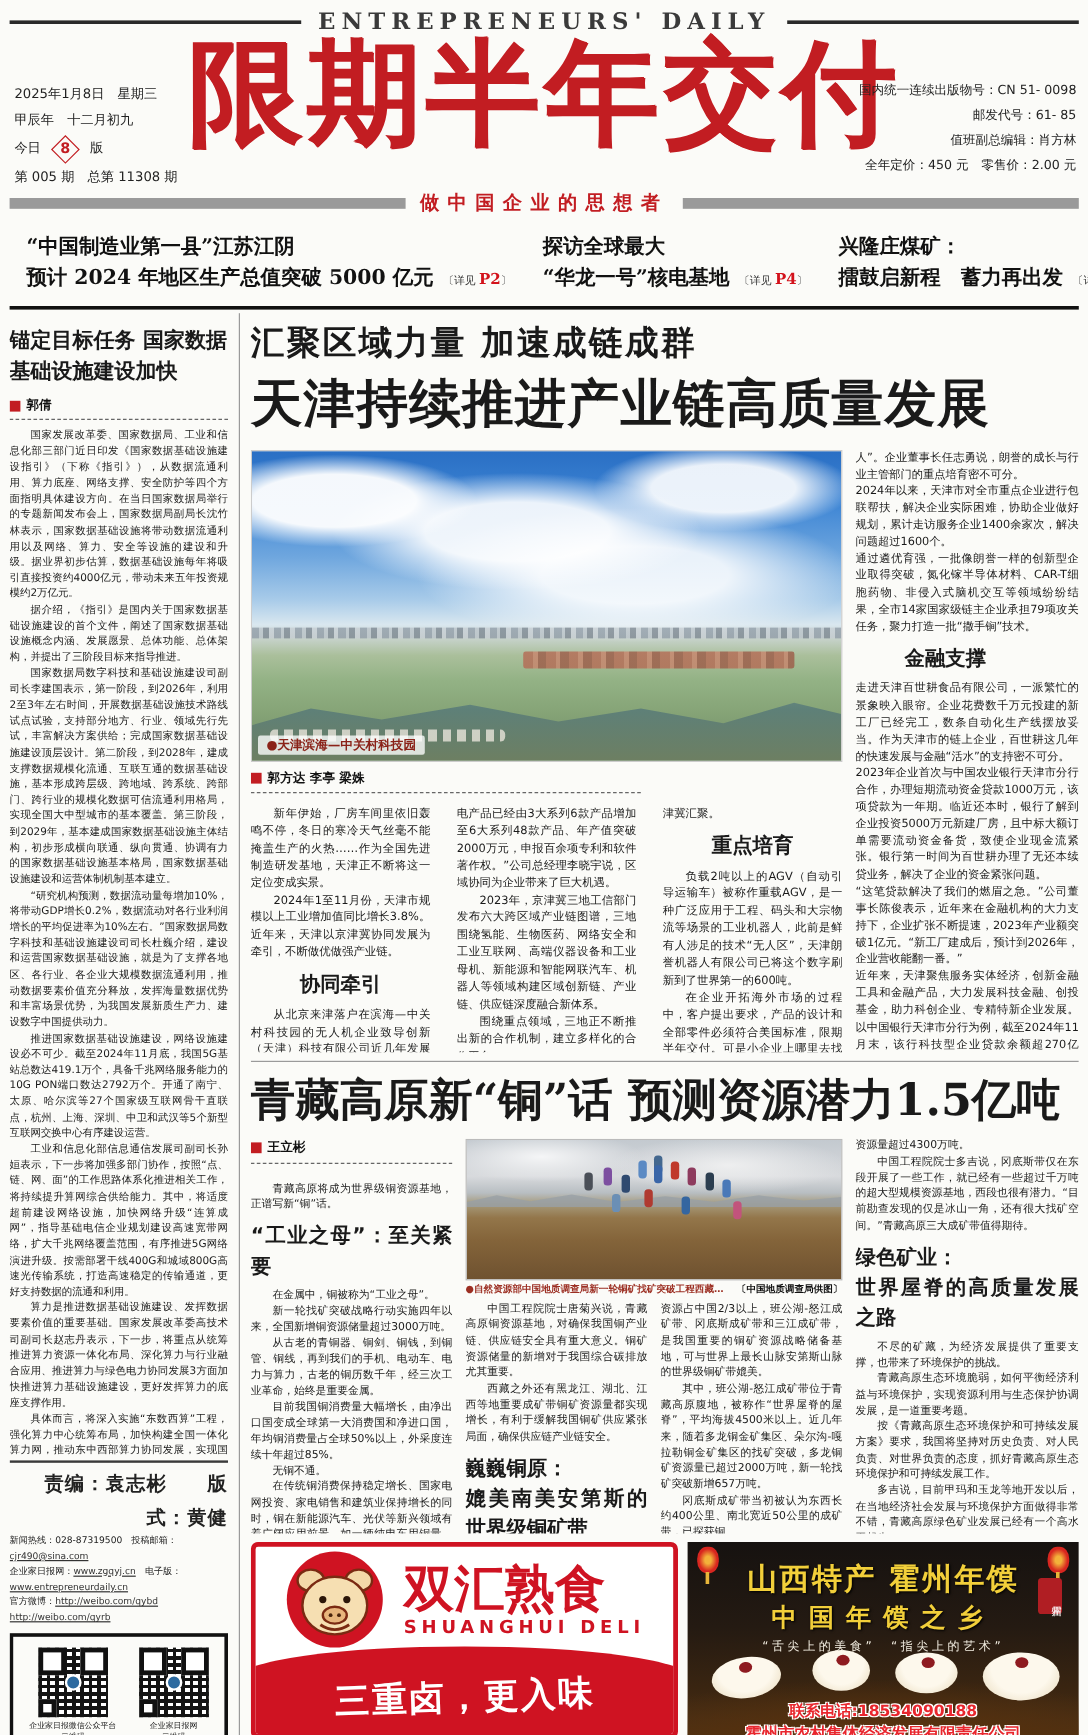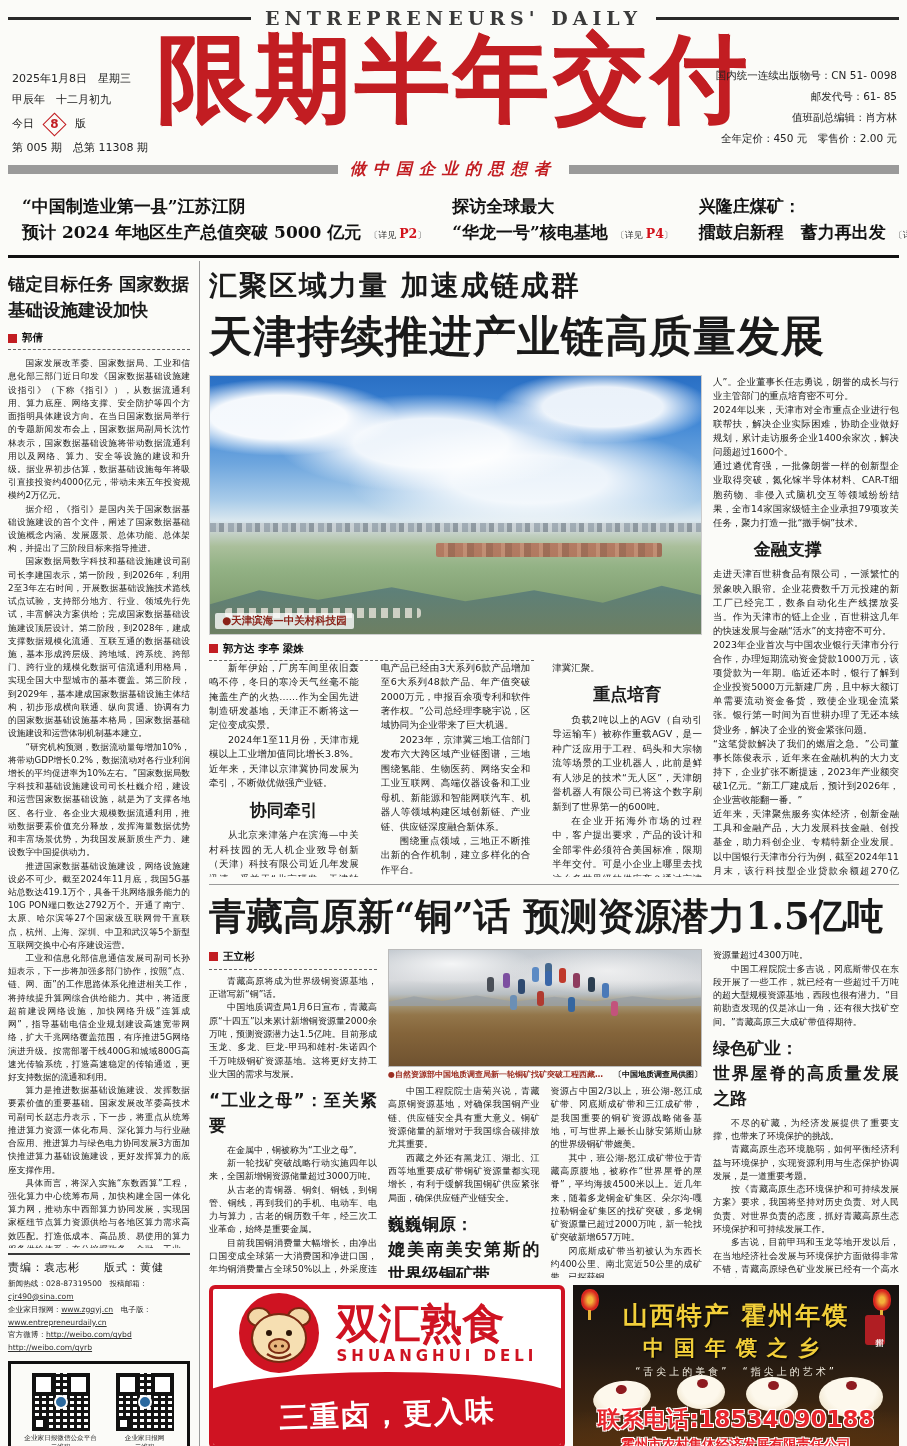--- a/index.html
+++ b/index.html
@@ -13,21 +13,21 @@
   .eng-title { font-family:"DejaVu Serif", serif; font-weight:bold; font-size:19px; letter-spacing:5px; color:#3a3a3a; }
   .masthead-mid { position:relative; height:128px; }
   .brand { position:absolute; left:50%; transform:translateX(-50%); top:-10px; font-size:95px; line-height:1.25;
            font-weight:900; color:#c21d22; font-family:"DejaVu Serif", serif; white-space:nowrap; letter-spacing:4px;
            text-shadow:1px 1px 0 #c21d22; }
   .date-block { position:absolute; left:4px; top:40px; font-size:11px; line-height:1.9; color:#222; }
   .today-line { display:flex; align-items:center; gap:8px; margin:3px 0; }
   .diamond { width:17px; height:17px; border:1.5px solid #c21d22; transform:rotate(45deg); display:flex; align-items:center; justify-content:center; margin:0 4px; }
   .diamond span { transform:rotate(-45deg); color:#c21d22; font-weight:bold; font-size:12px; }
   .pub-block { position:absolute; right:2px; top:36px; text-align:right; font-size:10.5px; line-height:2.0; color:#222; }
-  .slogan-row { display:flex; align-items:center; gap:12px; margin:2px 0 4px;font-style:italic; }
+  .slogan-row { display:flex; align-items:center; gap:12px; margin:2px 0 4px; }
   .slogan-bar { flex:1; height:9px; background:#9a9a9a; }
   .slogan-text { color:#c21d22; font-weight:bold; font-size:16px; letter-spacing:7px; white-space:nowrap; }
 
   
   .teasers { display:flex; gap:26px; padding:9px 14px 7px; }
   .teaser { white-space:nowrap; }
   .teaser .t1, .teaser .t2 { font-family:"DejaVu Serif", serif; font-weight:900; font-size:17px; line-height:1.55; color:#111; }
   .ref { font-size:9px; color:#333; font-weight:normal; margin-left:8px; }
   .ref b { color:#d3121b; font-size:12.5px; font-family:"DejaVu Serif", serif; }
   .black-rule { height:3px; background:#111; margin-top:2px; }
@@ -39,21 +39,21 @@
   .byline-row { display:flex; align-items:center; gap:5px; font-size:10.5px; font-weight:bold; color:#111;
                 border-bottom:1.5px dashed #666; padding-bottom:4px; }
   .red-sq { width:9px; height:9px; background:#c21d22; flex:0 0 auto; }
   .sidebar-body { flex:1; overflow:hidden; font-size:8.7px; line-height:1.52; text-align:justify; margin-top:7px; }
   .sidebar-body p, .acol p, .c-col p { text-indent:2em; margin:0; }
   p.cont { text-indent:0 !important; }
   .subhead { font-weight:900; font-size:17px; margin:7px 0 5px; white-space:pre-line; font-family:"DejaVu Sans", sans-serif; }
   .subhead.indent { padding-left:2.4em; }
 
   .sidebar-footer { border-top:2px solid #3a3a3a; margin-top:5px; padding-top:4px; font-size:7.6px; line-height:1.7; color:#222; }
-  .sidebar-footer .ed { font-size:11px; font-weight:normal; letter-spacing:1px; }
+  .sidebar-footer .ed { font-size:16px; font-weight:bold; letter-spacing:1px;text-align:right; }
   .flink { text-decoration:underline; color:#333; }
   .qr-box { border:3px solid #111; margin-top:6px; padding:9px 4px 5px; display:flex; justify-content:space-around; }
   .qr-unit { text-align:center; }
   .qr { width:58px; height:58px; margin:0 auto; position:relative;
         background:
           repeating-linear-gradient(0deg,#141414 0 3px,transparent 3px 6px),
           repeating-linear-gradient(90deg,#141414 0 3px,#fff 3px 7px); }
   .qr::before, .qr::after, .qr .c3 { content:""; position:absolute; width:15px; height:15px; background:#fff; border:4px solid #111; }
   .qr::before { left:0; top:0; } .qr::after { right:0; top:0; } .qr .c3 { left:0; bottom:0; position:absolute; }
   .qr .dot { position:absolute; left:22px; top:22px; width:14px; height:14px; border-radius:50%; background:#2c6aa0; border:2px solid #fff; }
@@ -79,21 +79,21 @@
      background:repeating-linear-gradient(90deg,#b56a54 0 8px,#c8836b 8px 12px,#9d5a47 12px 19px); border-radius:2px; }
   .water { position:absolute; left:0; right:0; bottom:0; height:30%;
      background:linear-gradient(180deg,#74948c 0%, #5e8078 45%, #6d7f62 100%);
      clip-path:polygon(0 62%, 10% 44%, 22% 56%, 37% 40%, 52% 58%, 66% 44%, 80% 60%, 92% 38%, 100% 50%, 100% 100%, 0 100%); }
   .boats { position:absolute; left:3%; bottom:6%; width:40%; height:10px; opacity:.8;
      background:repeating-linear-gradient(90deg,#e8e4da 0 7px, transparent 7px 12px); border-radius:4px; }
   .caption-label { position:absolute; left:5px; bottom:5px; background:rgba(255,255,255,.78); padding:1px 7px;
      font-size:10.5px; font-weight:bold; color:#8a2218; border-radius:2px; }
   .below-wrap { flex:1; display:flex; flex-direction:column; overflow:hidden; margin-top:7px; }
   .main-byline { width:66%; }
-  .below-cols { flex:1; display:flex; gap:22px; overflow:hidden; margin-top:0; }
+  .below-cols { flex:1; display:flex; gap:22px; overflow:hidden; margin-top:11px; }
   .acol { flex:1; overflow:hidden; font-size:9.5px; line-height:1.52; text-align:justify; min-width:0; }
   .colD { width:186px; overflow:hidden; font-size:9.4px; line-height:1.5; text-align:justify; flex:0 0 auto; }
 
   .article-divider { border-top:1px solid #9a9a9a; margin:7px 0 5px; }
 
   
   .copper-headline { font-size:37px; font-weight:900; font-family:"DejaVu Serif", serif; margin:2px 0 7px; white-space:nowrap; }
   .copper-body { display:flex; gap:11px; height:338px; overflow:hidden; }
   .c-col { overflow:hidden; font-size:9px; line-height:1.48; text-align:justify; }
   .c-col1 { width:168px; flex:0 0 auto; }
@@ -126,21 +126,21 @@
   .sh-bottom { position:absolute; left:-4%; right:-4%; bottom:0; height:47%; background:#cf1322;
      border-radius:50% 50% 0 0 / 36% 36% 0 0; display:flex; align-items:center; justify-content:center; }
   .sh-slogan { color:#fff; font-size:29px; font-weight:900; font-family:"DejaVu Serif", serif; letter-spacing:2px; margin-top:14px; transform:rotate(-2deg); }
   .ad-huozhou { flex:1; position:relative; overflow:hidden; color:#f2cf3a; text-align:center;
      background:
        radial-gradient(ellipse 120% 60% at 50% 110%, #7a4a1d 0%, #53300f 45%, rgba(0,0,0,0) 75%),
        linear-gradient(180deg,#161210 0%, #241a12 40%, #3a2511 70%, #553617 100%); }
   .hz-l1 { font-size:25px; font-weight:900; font-family:"DejaVu Serif", serif; margin-top:14px; letter-spacing:2px; text-shadow:1px 1px 2px #000; }
   .hz-l2 { font-size:21px; font-weight:900; font-family:"DejaVu Serif", serif; letter-spacing:10px; margin-top:2px; text-shadow:1px 1px 2px #000; }
   .hz-l3 { font-size:10px; color:#f5f0e4; letter-spacing:3px; margin-top:3px; }
-  .hz-phone { position:absolute; left:0; right:0; bottom:26px; font-size:23px; font-weight:900; color:#e8262d;
+  .hz-phone { position:absolute; left:0; right:0; bottom:26px; font-size:13px; font-weight:900; color:#e8262d;
      text-shadow:-1px -1px 0 #fff,1px -1px 0 #fff,-1px 1px 0 #fff,1px 1px 0 #fff; }
   .hz-co { position:absolute; left:0; right:0; bottom:7px; font-size:13.5px; font-weight:900; color:#e8262d;
      text-shadow:-1px -1px 0 #fff,1px -1px 0 #fff,-1px 1px 0 #fff,1px 1px 0 #fff; }
   .bun { position:absolute; width:58px; height:34px; background:radial-gradient(ellipse at 50% 30%, #fdf8ec 55%, #e7d8b8 100%); border-radius:50%; }
   .bun::after { content:""; position:absolute; left:42%; top:12%; width:11px; height:9px; border-radius:50%; background:#8e1b20; }
   .bun.b1 { left:6%; bottom:46px; transform:rotate(-8deg); }
   .bun.b2 { left:32%; bottom:52px; width:48px; }
   .bun.b3 { left:53%; bottom:50px; width:52px; }
   .bun.b4 { right:5%; bottom:44px; width:64px; height:40px; }
   .lantern { position:absolute; top:4px; width:18px; height:22px; background:radial-gradient(#f3b23a 20%, #d8261f 60%); border-radius:45%; }
@@ -304,23 +304,22 @@
 
       <div class="article-divider"></div>
 
       <div class="copper-headline">青藏高原新“铜”话 预测资源潜力1.5亿吨</div>
       <div class="copper-body">
         <div class="c-col c-col1">
           <div class="byline-row">
             <span class="red-sq"></span>
             <span>王立彬</span>
           </div>
-          <div style="margin-top:5px;">
+          <div style="margin-top:15px;">
               <p>青藏高原将成为世界级铜资源基地，正谱写新“铜”话。</p>
-              <p>中国地质调查局1月6日宣布，青藏高原“十四五”以来累计新增铜资源量2000余万吨，预测资源潜力达1.5亿吨。目前形成玉龙、多龙、巨龙-甲玛和雄村-朱诺四个千万吨级铜矿资源基地。这将更好支持工业大国的需求与发展。</p>
               <h3 class="subhead">“工业之母”：至关紧要</h3>
               <p>在金属中，铜被称为“工业之母”。</p>
               <p>新一轮找矿突破战略行动实施四年以来，全国新增铜资源储量超过3000万吨。</p>
               <p>从古老的青铜器、铜剑、铜钱，到铜管、铜线，再到我们的手机、电动车、电力与算力，古老的铜历数千年，经三次工业革命，始终是重要金属。</p>
               <p>目前我国铜消费量大幅增长，由净出口国变成全球第一大消费国和净进口国，年均铜消费量占全球50%以上，外采度连续十年超过85%。</p>
               <p>无铜不通。</p>
               <p>在传统铜消费保持稳定增长、国家电网投资、家电销售和建筑业保持增长的同时，铜在新能源汽车、光伏等新兴领域有着广阔应用前景，如一辆纯电车用铜量，是燃油车的4倍。</p>
             </div>
         </div>
         <div class="c-mid">

